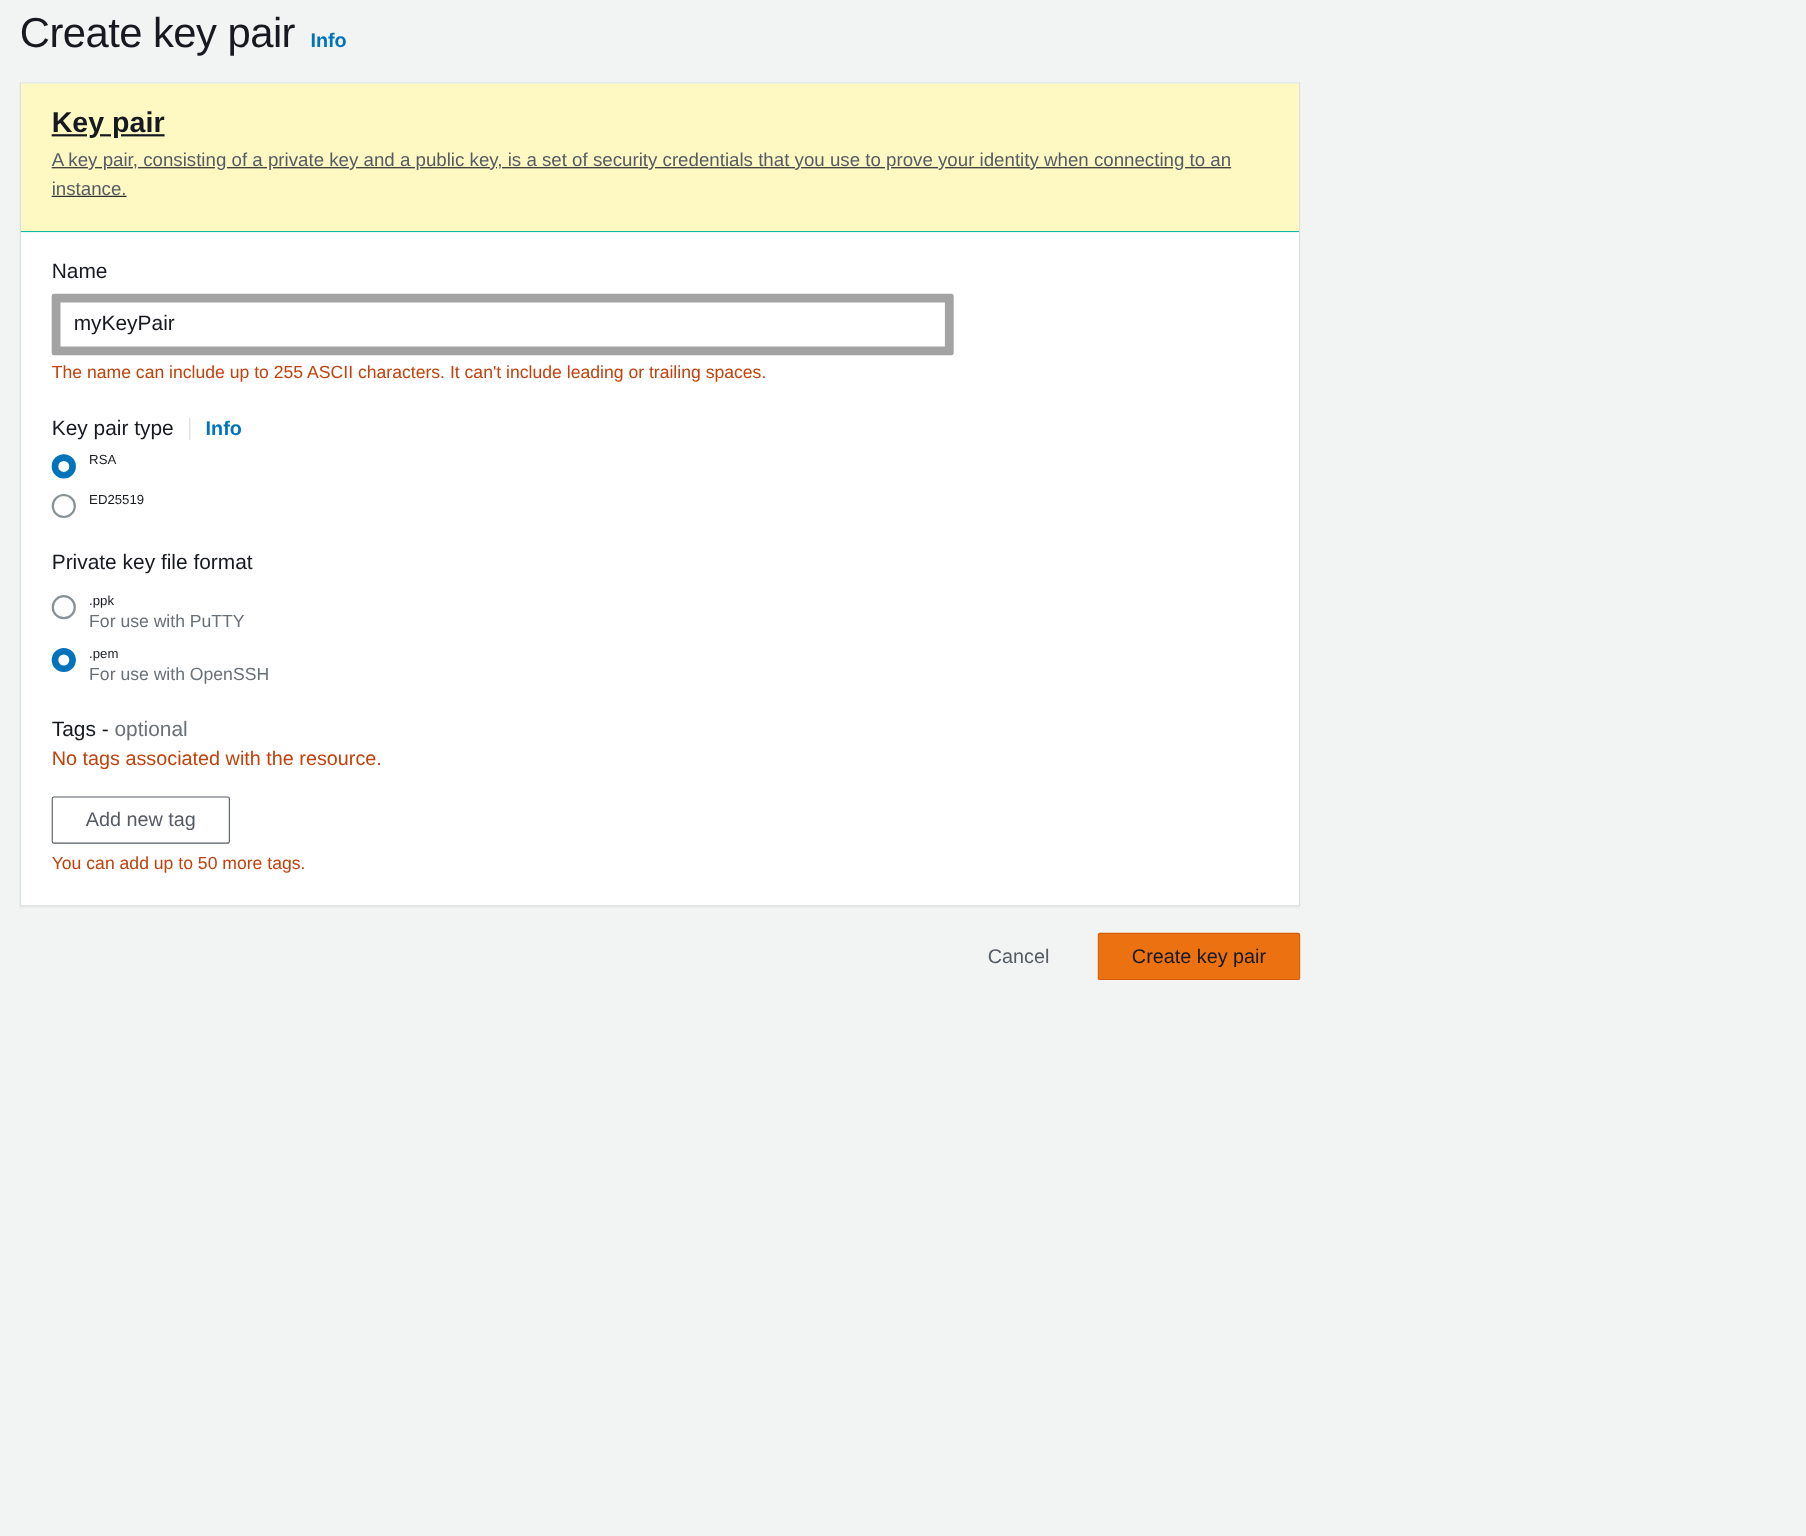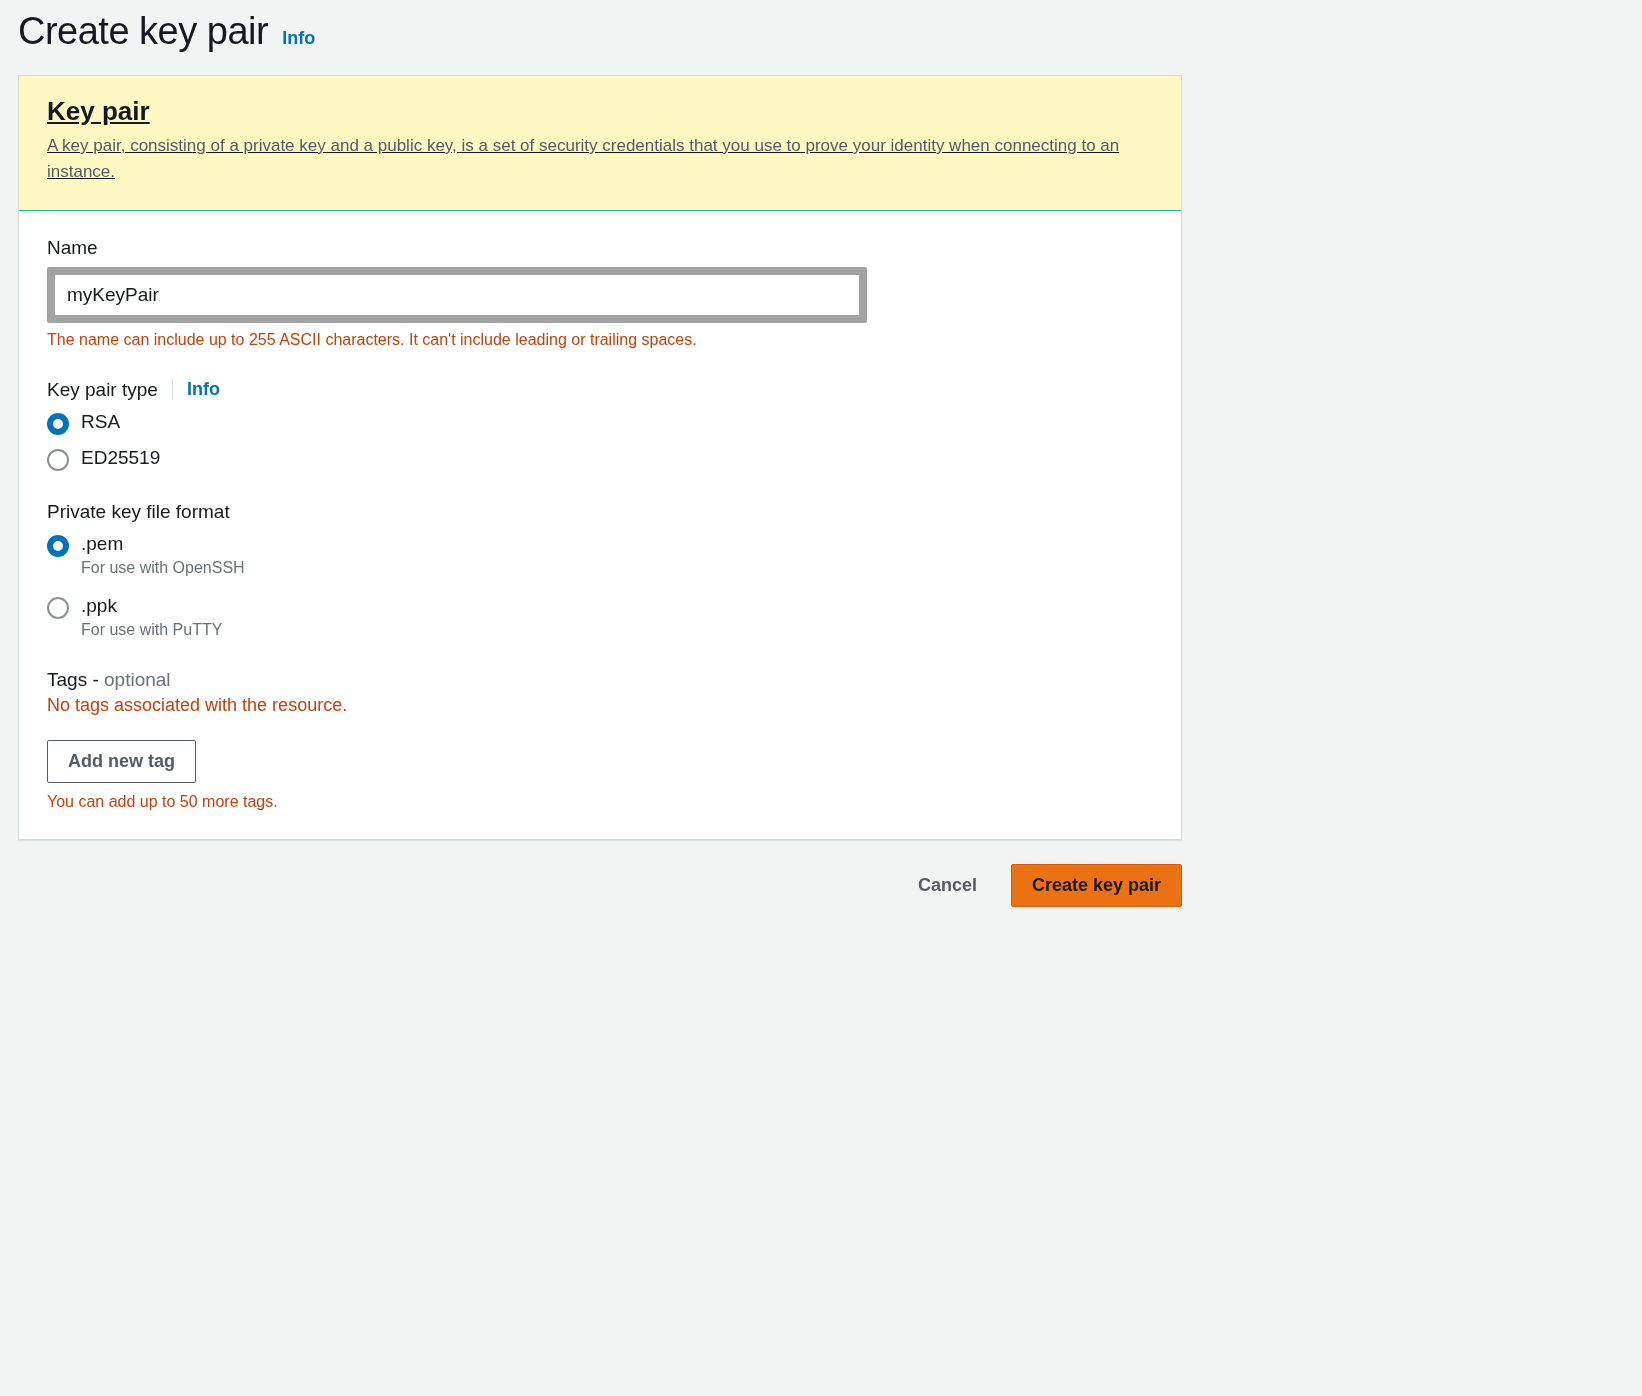--- a/index.html
+++ b/index.html
@@ -121,32 +121,32 @@
     background: #fff;
   }
   .radio-circle.selected {
     border: 6px solid #0073bb;
   }
   .radio-text {
     display: flex;
     flex-direction: column;
   }
   .radio-label {
-    font-size: 19px;
+    font-size: 12px;
     color: #16191f;
   }
   .radio-desc {
     font-size: 16px;
     color: #687078;
     margin-top: 4px;
   }
   .btn {
     font-size: 18px;
-    font-weight: 700;
-    padding: 10px 20px;
+    font-weight: 400;
+    padding: 10px 30px;
     border-radius: 2px;
     cursor: pointer;
     border: 1px solid transparent;
     background: transparent;
     font-family: inherit;
   }
   .btn-outline {
     border: 1px solid #545b64;
     color: #545b64;
     background: #fff;
@@ -215,32 +215,32 @@
             </span>
           </div>
         </div>
       </div>
 
       <div class="field">
         <div class="field-label-row">
           <span class="field-label">Private key file format</span>
         </div>
         <div class="radio-group">
+          <div class="radio-row" style="margin-top:6px;">
+            <span class="radio-circle"></span>
+            <span class="radio-text">
+              <span class="radio-label">.ppk</span>
+              <span class="radio-desc">For use with PuTTY</span>
+            </span>
+          </div>
           <div class="radio-row">
             <span class="radio-circle selected"></span>
             <span class="radio-text">
               <span class="radio-label">.pem</span>
               <span class="radio-desc">For use with OpenSSH</span>
-            </span>
-          </div>
-          <div class="radio-row" style="margin-top:6px;">
-            <span class="radio-circle"></span>
-            <span class="radio-text">
-              <span class="radio-label">.ppk</span>
-              <span class="radio-desc">For use with PuTTY</span>
             </span>
           </div>
         </div>
       </div>
 
       <div class="field">
         <div class="field-label-row" style="margin-bottom:4px;">
           <span class="field-label">
             <span>Tags - </span><span class="optional">optional</span>
           </span>

